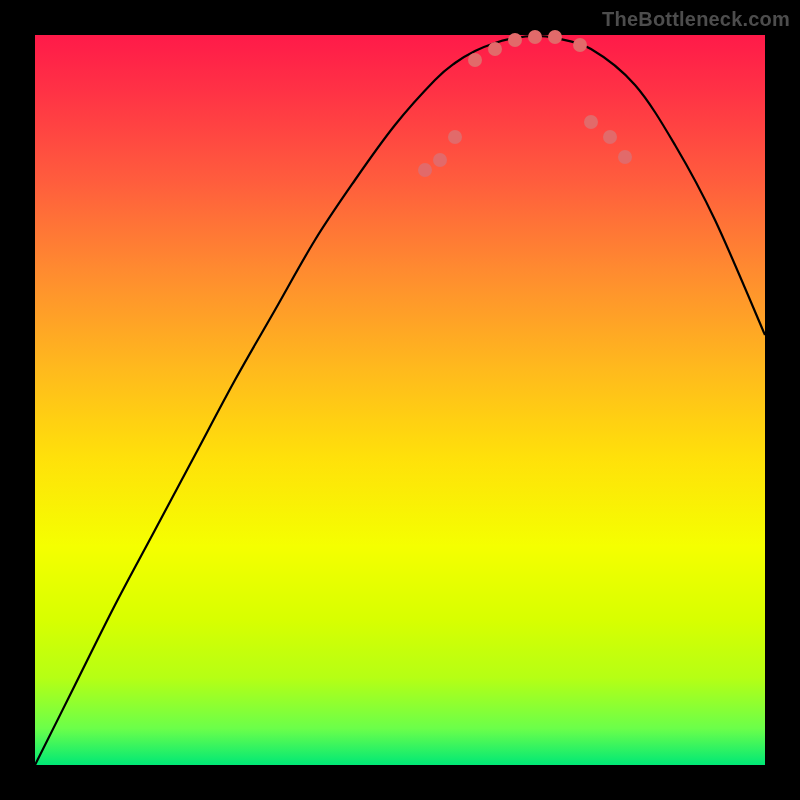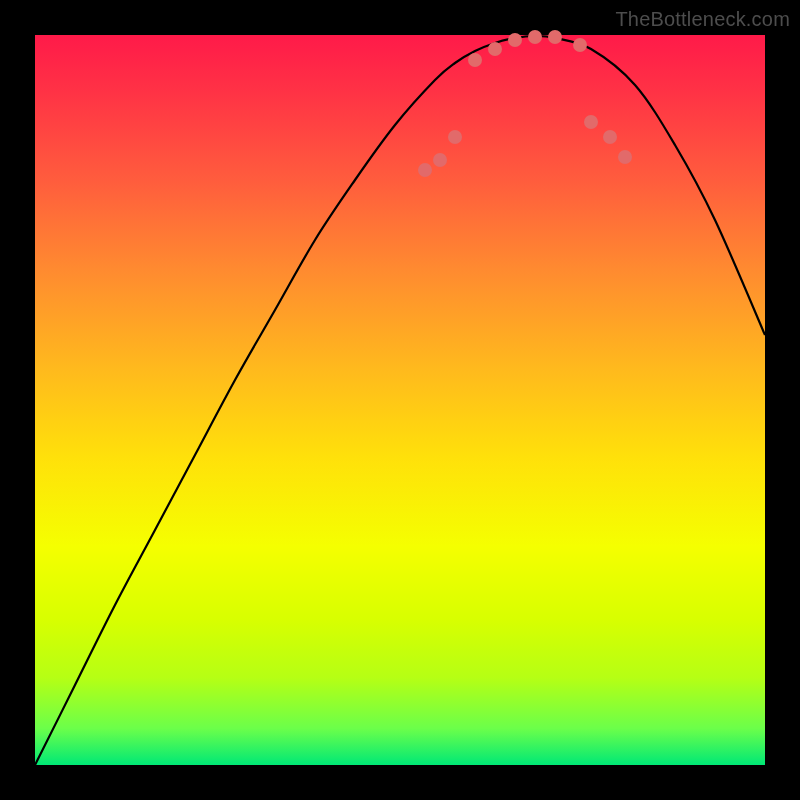--- a/index.html
+++ b/index.html
@@ -10,21 +10,21 @@
           #ff3345 8%,
           #ff5d3d 20%,
           #ff8a30 32%,
           #ffb71e 45%,
           #ffe10a 58%,
           #f5ff00 70%,
           #d8ff00 80%,
           #b6ff14 88%,
           #6bff4a 95%,
           #00e876 100%)}
-  .attr{position:absolute;right:10px;top:8px;color:#4d4d4d;font-size:20px;font-weight:400;letter-spacing:0.2px}
+  .attr{position:absolute;right:10px;top:8px;color:#4d4d4d;font-size:20px;font-weight:700;letter-spacing:0.2px}
   svg.curve{position:absolute;left:35px;top:35px;width:730px;height:730px;overflow:visible}
   svg.curve path{fill:none;stroke:#000;stroke-width:2.2}
   .dots{position:absolute;left:35px;top:35px;width:730px;height:730px}
   .dot{position:absolute;width:14px;height:14px;border-radius:50%;background:#e26a6a;transform:translate(-7px,-7px)}
 </style>
 </head>
 <body>
 
 <div class="frame">
   <div class="plot"></div>

